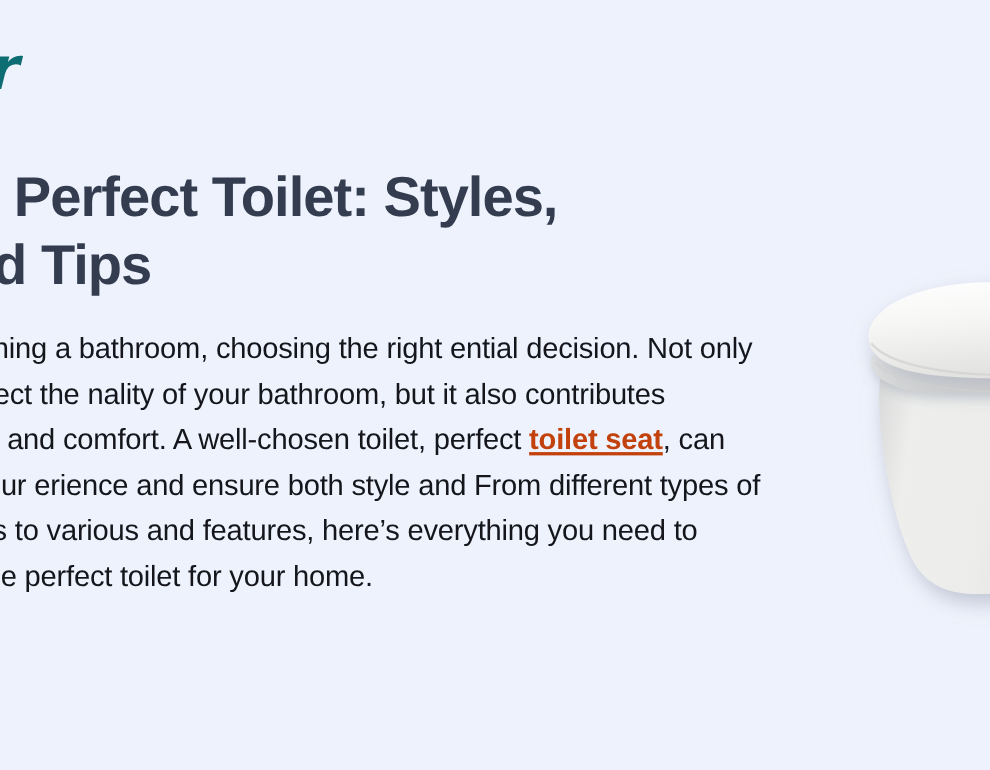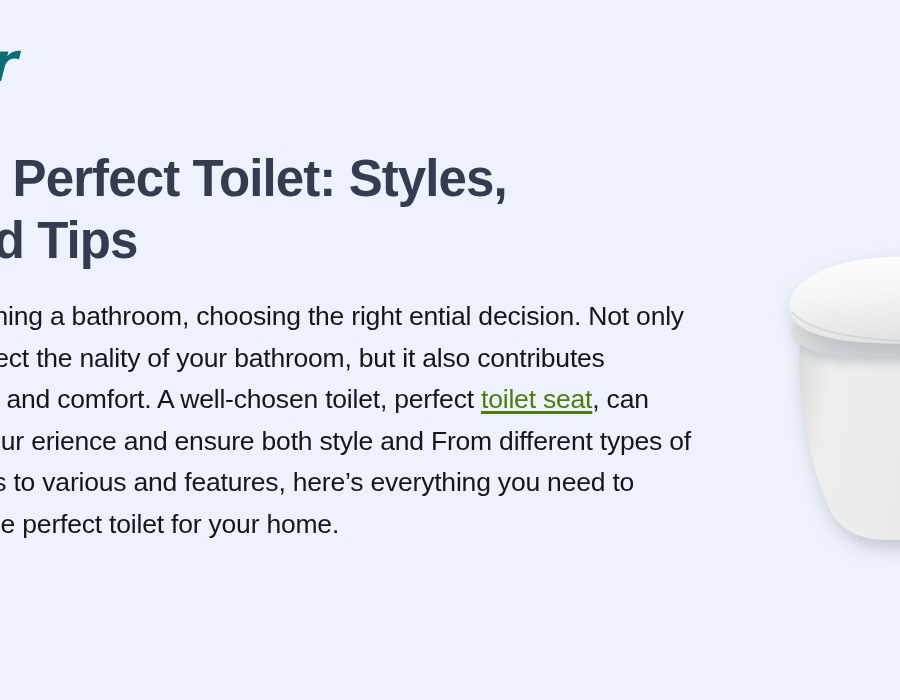--- a/index.html
+++ b/index.html
@@ -77,22 +77,22 @@
     width: 830px;
     margin: 0;
     font-family: "Liberation Sans", sans-serif;
     font-size: 26.5px;
     font-weight: 400;
     line-height: 41.5px;
     letter-spacing: -0.2px;
     color: #14161c;
   }
   .inline-link {
-    color: #4d7c0f;
-    font-weight: 400;
+    color: #c2410c;
+    font-weight: 700;
     text-decoration: underline;
     text-underline-offset: 3px;
     text-decoration-thickness: 2.5px;
     cursor: pointer;
   }
 
   
   .hero-figure {
     position: absolute;
     left: 880px;

